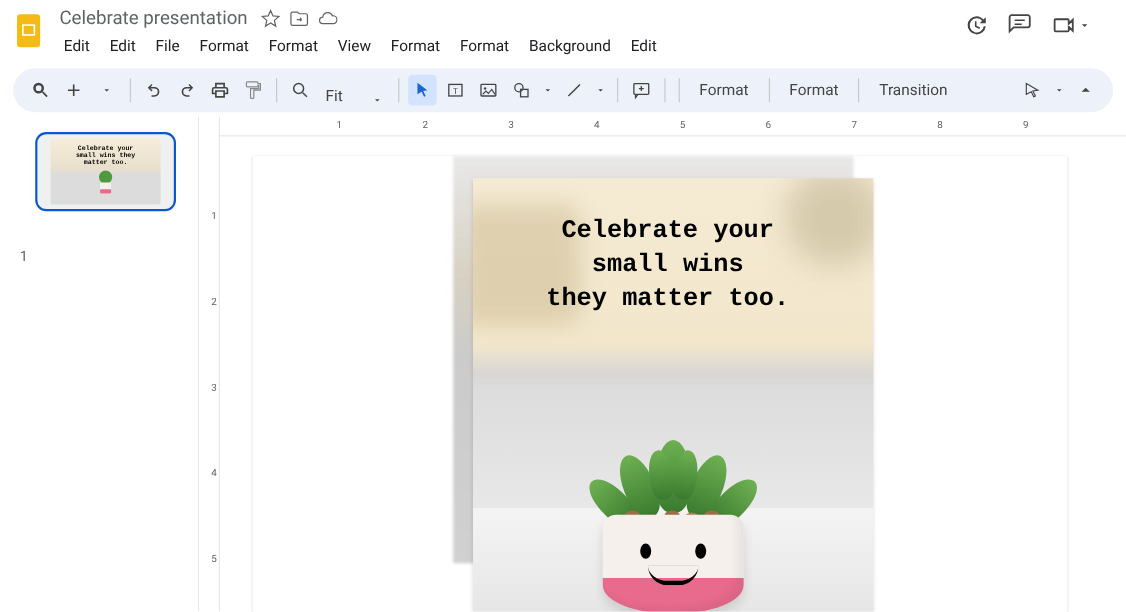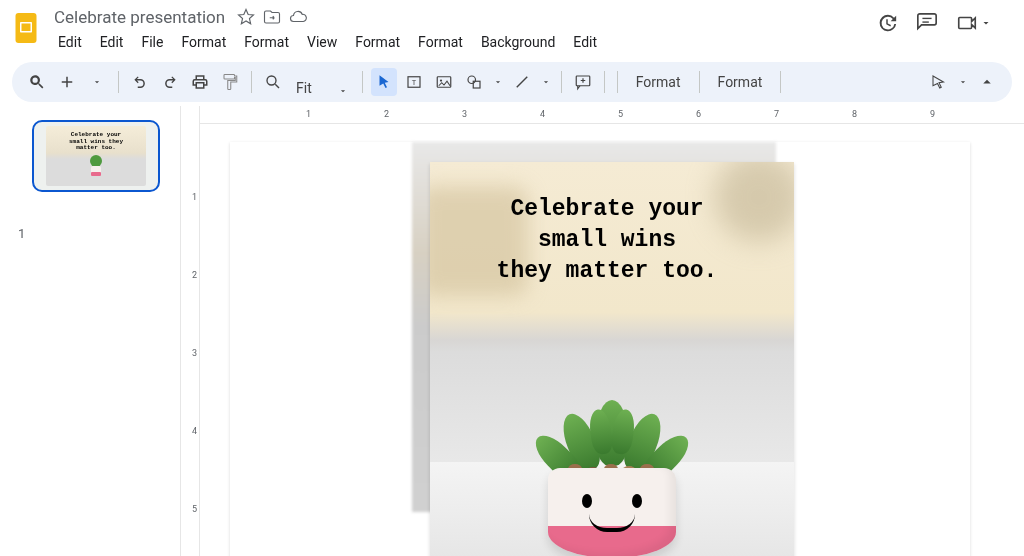--- a/index.html
+++ b/index.html
@@ -475,20 +475,21 @@
         <path d="M8 17l-3 4v-4" fill="none" stroke="#444" stroke-width="1.6"></path>
         <path d="M12 7v6M9 10h6" stroke="#444" stroke-width="1.6"></path>
       </svg>
     </div>
   <div class="tb-sep"></div>
   <div class="tb-sep"></div>
   <div class="tb-text-btn">Format</div>
   <div class="tb-sep"></div>
   <div class="tb-text-btn">Format</div>
   <div class="tb-sep"></div>
+  <div class="tb-text-btn">Transition</div>
   <div class="tb-spacer"></div>
   <div class="tb-btn">
       <svg viewBox="0 0 24 24">
         <path d="M4 4l14 8-6 1 3 6-2 1-3-6-6 3z" fill="none" stroke="#444" stroke-width="1.4"></path>
       </svg>
     </div>
   <div class="tb-btn" style="min-width:14px">
       <svg viewBox="0 0 24 24" style="width:10px;height:10px">
         <path d="M7 10l5 5 5-5z"></path>
       </svg>

